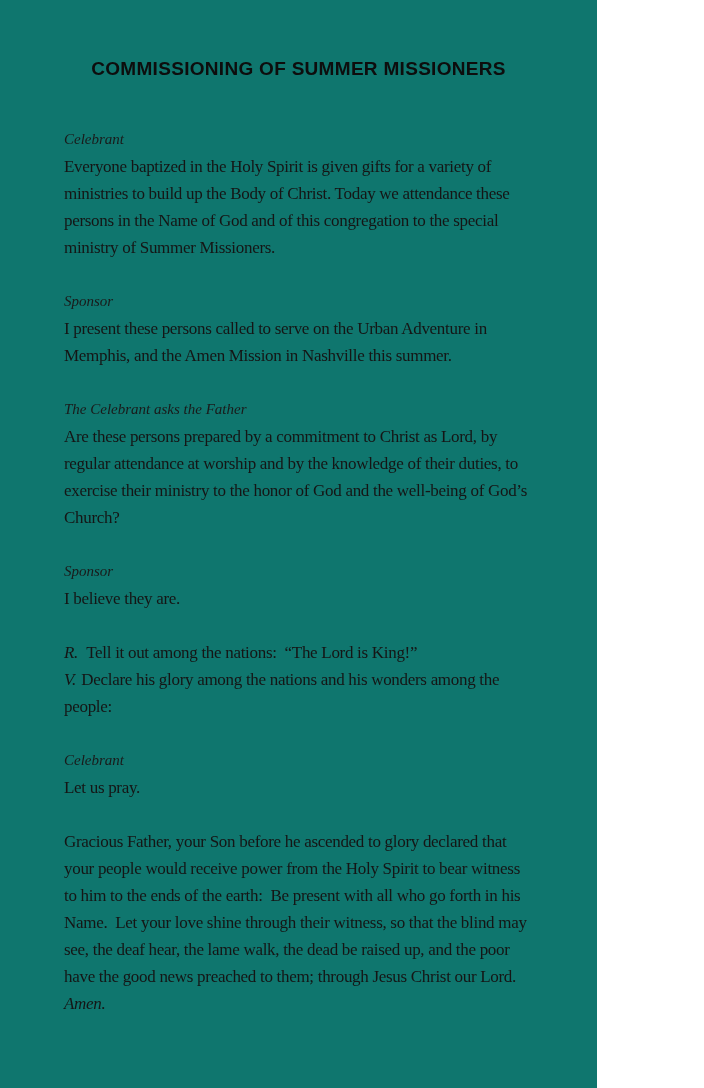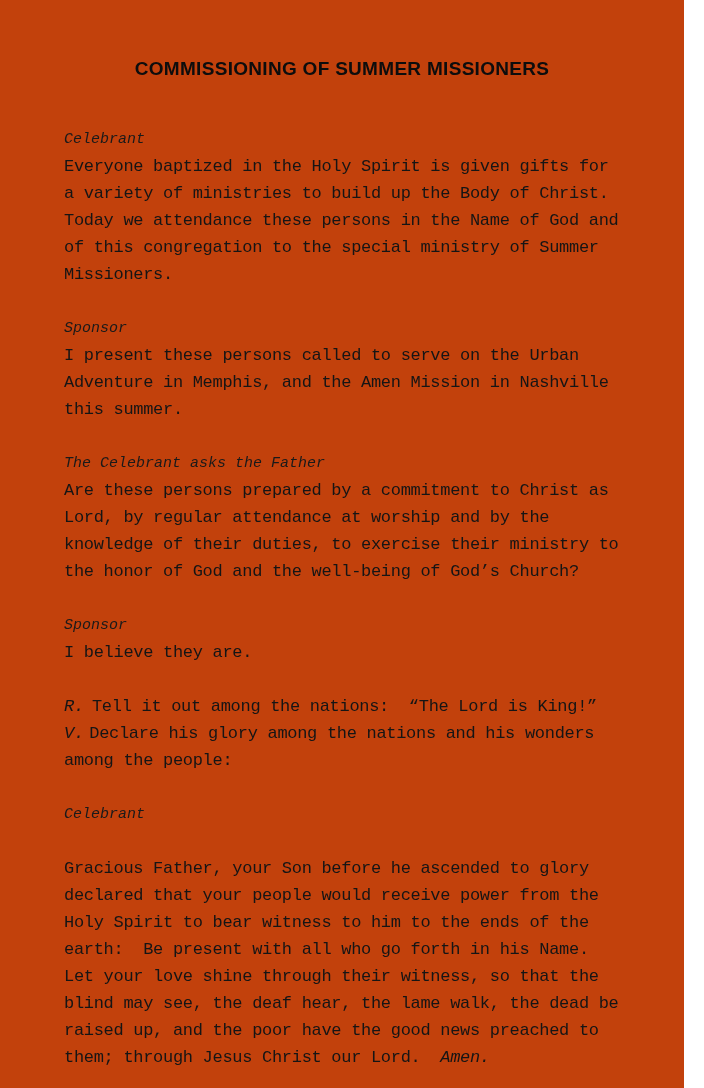--- a/index.html
+++ b/index.html
@@ -1,29 +1,29 @@
 <!DOCTYPE html>
 <html><head>
 <meta charset="utf-8">
 <style>
   html, body { margin: 0; padding: 0; background: #ffffff; }
   body { width: 704px; height: 1088px; overflow: hidden; }
   .page {
-    width: 684px; height: 1088px; box-sizing: border-box;
+    width: 597px; height: 1088px; box-sizing: border-box;
     padding: 58px 64px 0 64px;
-    background: #c2410c; color: #151515;
+    background: #0f766e; color: #151515;
     font-family: "Liberation Serif", serif;
   }
   h1.title {
     font-family: "Liberation Sans", sans-serif;
     font-weight: bold; font-size: 19px; letter-spacing: 0.3px;
     text-align: center; color: #0d0d0d;
     margin: 0 0 46px 0;
   }
-  .sec { margin: 0 0 27px 0; font-family: Liberation Mono, monospace; }
+  .sec { margin: 0 0 27px 0; }
   .rubric {
     font-style: italic; font-size: 15px; line-height: 27px; color: #1a1a1a;
   }
   .para {
     margin: 0; font-size: 17px; line-height: 27px; letter-spacing: -0.3px;
     white-space: pre-wrap; color: #151515;
   }
   .vp { font-style: italic; }
   .vp.v { margin-right: 0.32em; }
   .vp.r { margin-right: 0.48em; }
@@ -56,20 +56,21 @@
     <p class="para">I believe they are.</p>
   </section>
 
   <section class="sec">
     <p class="para"><span class="vp r">R.</span><span>Tell it out among the nations:  “The Lord is King!”</span></p>
     <p class="para"><span class="vp v">V.</span><span>Declare his glory among the nations and his wonders among the people:</span></p>
   </section>
 
   <section class="sec">
     <div class="rubric">Celebrant</div>
+    <p class="para">Let us pray.</p>
   </section>
 
   <section class="sec">
     <p class="para"><span>Gracious Father, your Son before he ascended to glory declared that your people would receive power from the Holy Spirit to bear witness to him to the ends of the earth:  Be present with all who go forth in his Name.  Let your love shine through their witness, so that the blind may see, the deaf hear, the lame walk, the dead be raised up, and the poor have the good news preached to them; through Jesus Christ our Lord.  </span><span class="amen">Amen.</span></p>
   </section>
 
 
 </div>
 
 </body></html>

